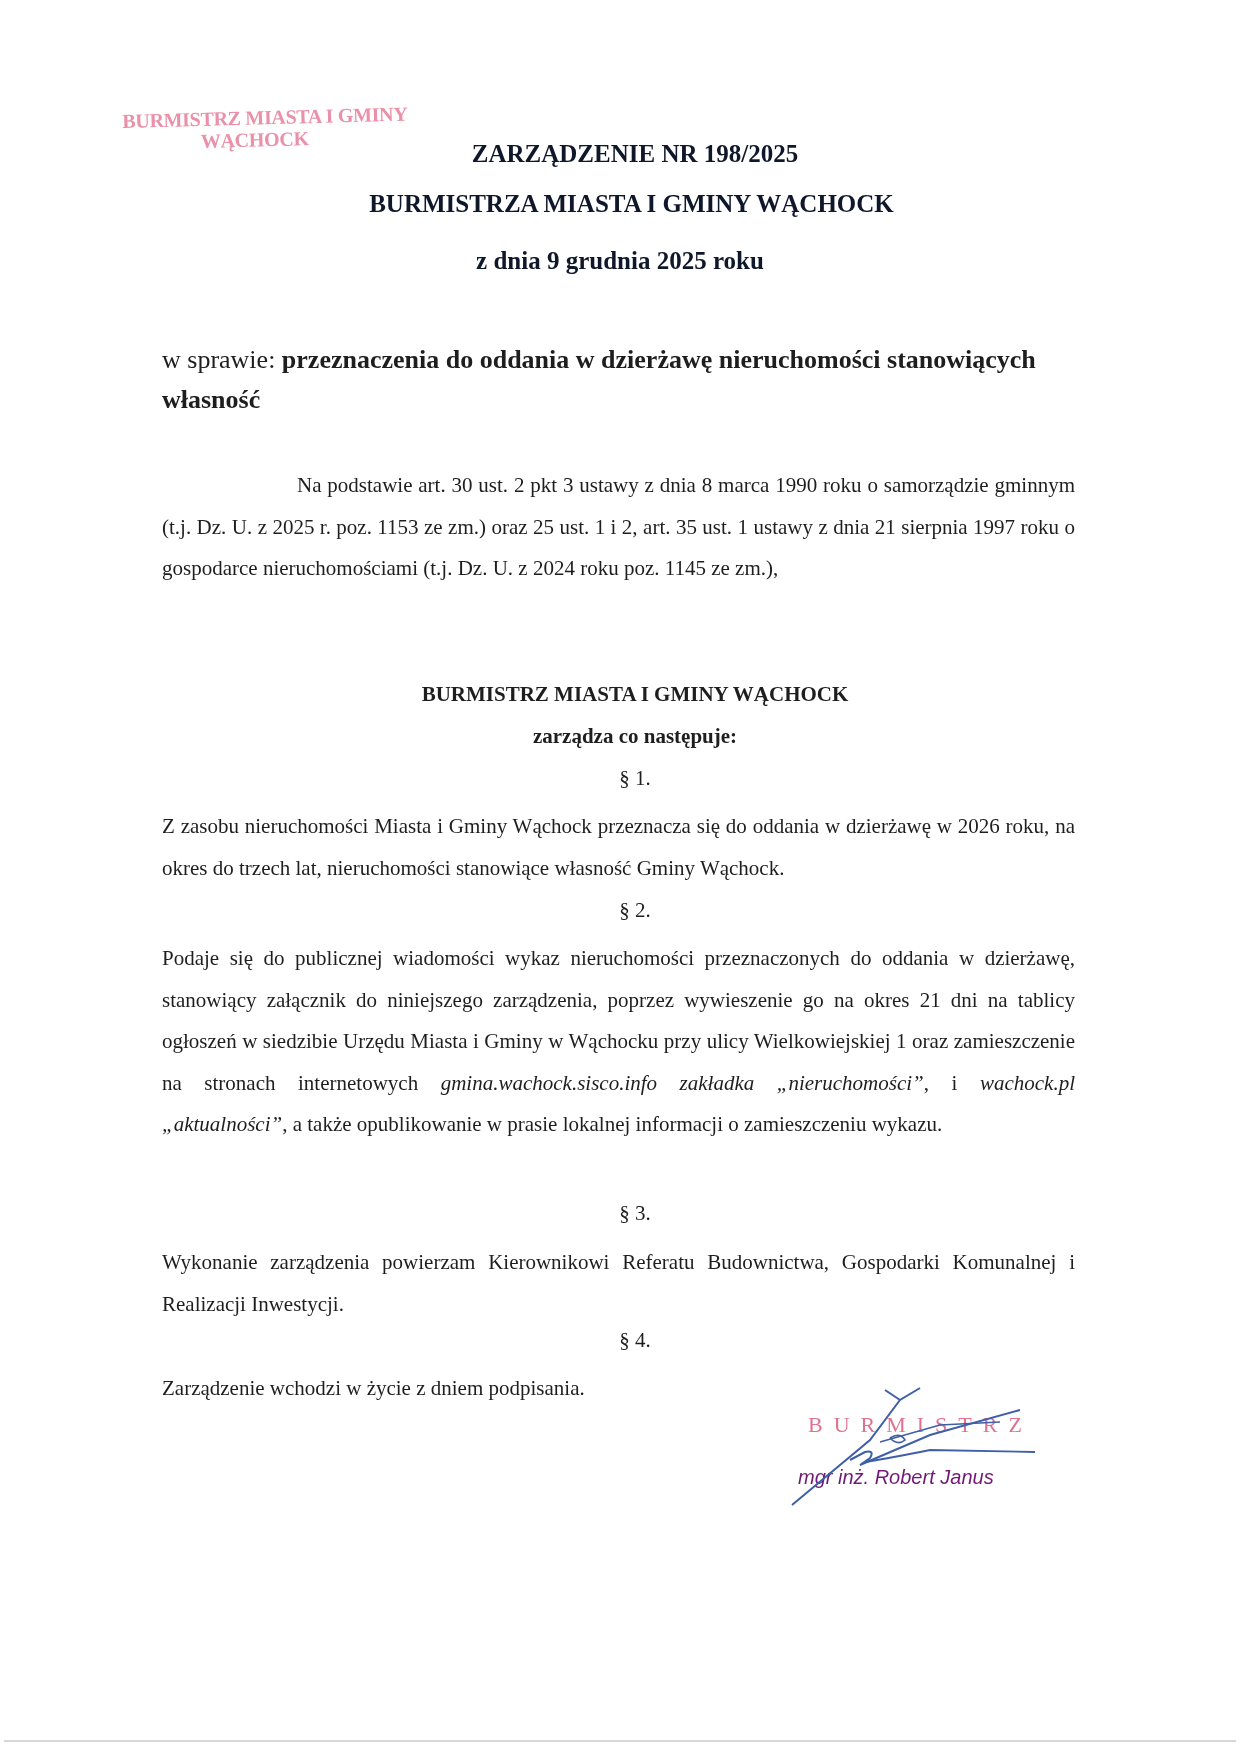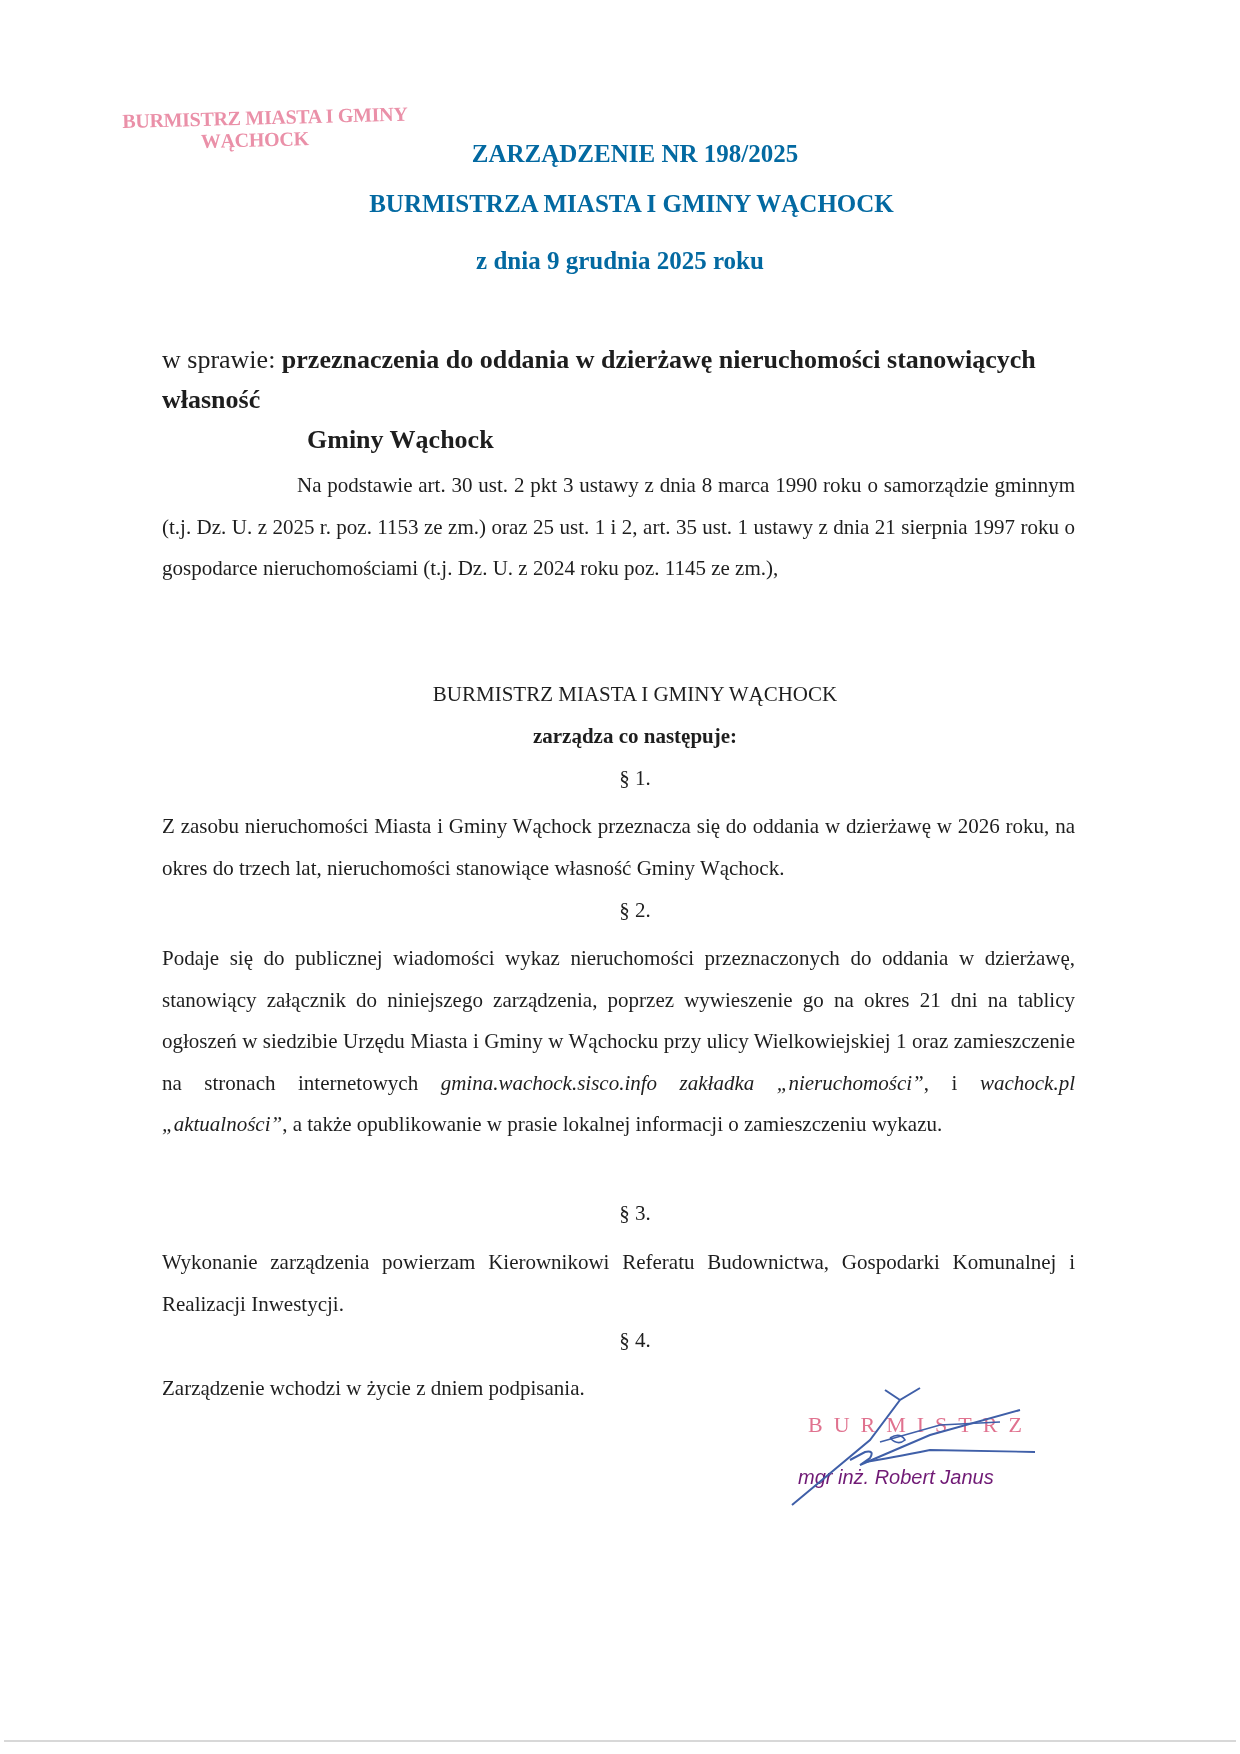--- a/index.html
+++ b/index.html
@@ -32,21 +32,21 @@
     .stamp-top .l1 { display: block; }
     .stamp-top .l2 { display: block; padding-left: 78px; }
 
     .title {
       position: absolute;
       left: 0;
       width: 1240px;
       text-align: center;
       font-weight: bold;
       font-size: 25px;
-      color: #0369a1;
+      color: #0f172a;
     }
     .t1 { top: 140px; padding-left: 30px; box-sizing: border-box; }
     .t2 { top: 190px; padding-left: 23px; box-sizing: border-box; }
     .t3 { top: 247px; box-sizing: border-box; }
 
     .subject {
       position: absolute;
       left: 162px;
       top: 340px;
       font-size: 26px;
@@ -68,21 +68,21 @@
 
     .center-line {
       position: absolute;
       left: 0;
       width: 1240px;
       text-align: center;
       font-size: 21px;
       padding-left: 30px;
       box-sizing: border-box;
     }
-    .organ { top: 682px; font-weight: normal; text-align: center; }
+    .organ { top: 682px; font-weight: bold; text-align: center; }
     .orders { top: 724px; font-weight: bold; }
     .p1 { top: 766px; }
     .p2 { top: 898px; }
     .p3 { top: 1201px; }
     .p4 { top: 1328px; }
 
     .s1 { top: 806px; }
     .s2 { top: 938px; }
     .s3 { top: 1242px; }
     .s4 { top: 1368px; text-align: left; }
@@ -136,21 +136,20 @@
   <span class="l2">WĄCHOCK</span>
 </div>
 
 <div class="title t1">ZARZĄDZENIE NR 198/2025</div>
 <div class="title t2">BURMISTRZA MIASTA I GMINY WĄCHOCK</div>
 <div class="title t3">z dnia 9 grudnia 2025 roku</div>
 
 <div class="subject">
   <span>w sprawie:</span>
   <b>przeznaczenia do oddania w dzierżawę nieruchomości stanowiących własność</b>
-  <span class="cont">Gminy Wąchock</span>
 </div>
 
 <div class="body-text preamble">Na podstawie art. 30 ust. 2 pkt 3 ustawy z dnia 8 marca 1990 roku o samorządzie gminnym (t.j. Dz. U. z 2025 r. poz. 1153 ze zm.) oraz 25 ust. 1 i 2, art. 35 ust. 1 ustawy z dnia 21 sierpnia 1997 roku o gospodarce nieruchomościami (t.j. Dz. U. z 2024 roku poz. 1145 ze zm.),</div>
 
 <div class="center-line organ">BURMISTRZ MIASTA I GMINY WĄCHOCK</div>
 <div class="center-line orders">zarządza co następuje:</div>
 
 <div class="center-line p1">§ 1.</div>
 <div class="body-text s1">Z zasobu nieruchomości Miasta i Gminy Wąchock przeznacza się do oddania w dzierżawę w 2026 roku, na okres do trzech lat, nieruchomości stanowiące własność Gminy Wąchock.</div>
 

